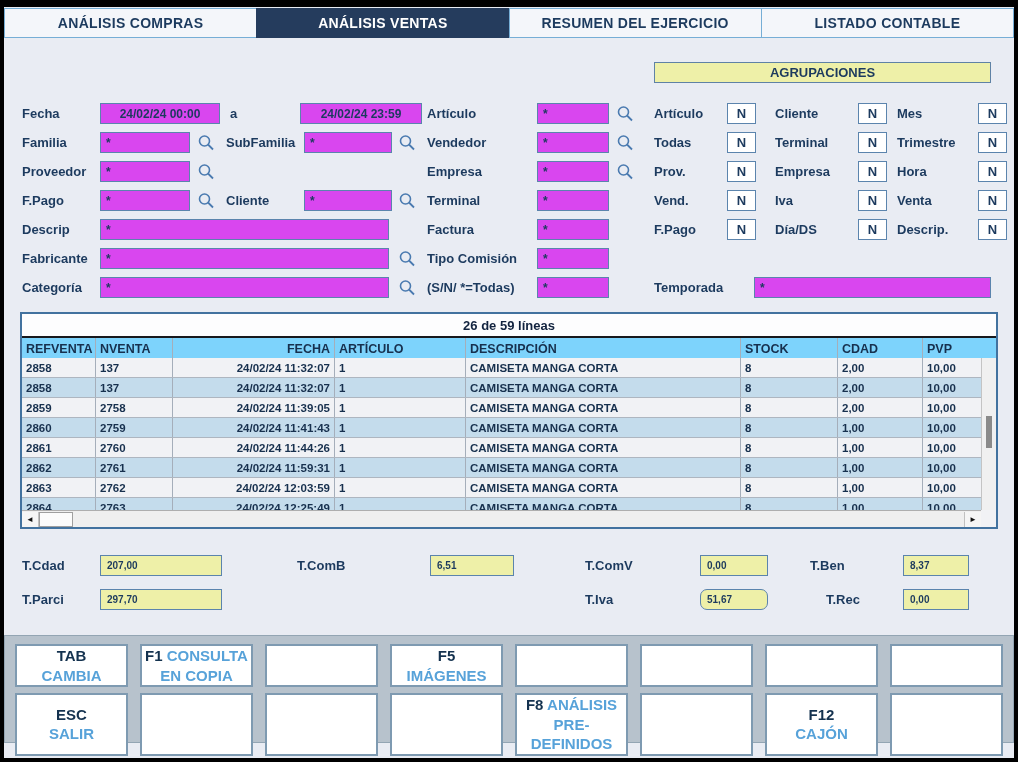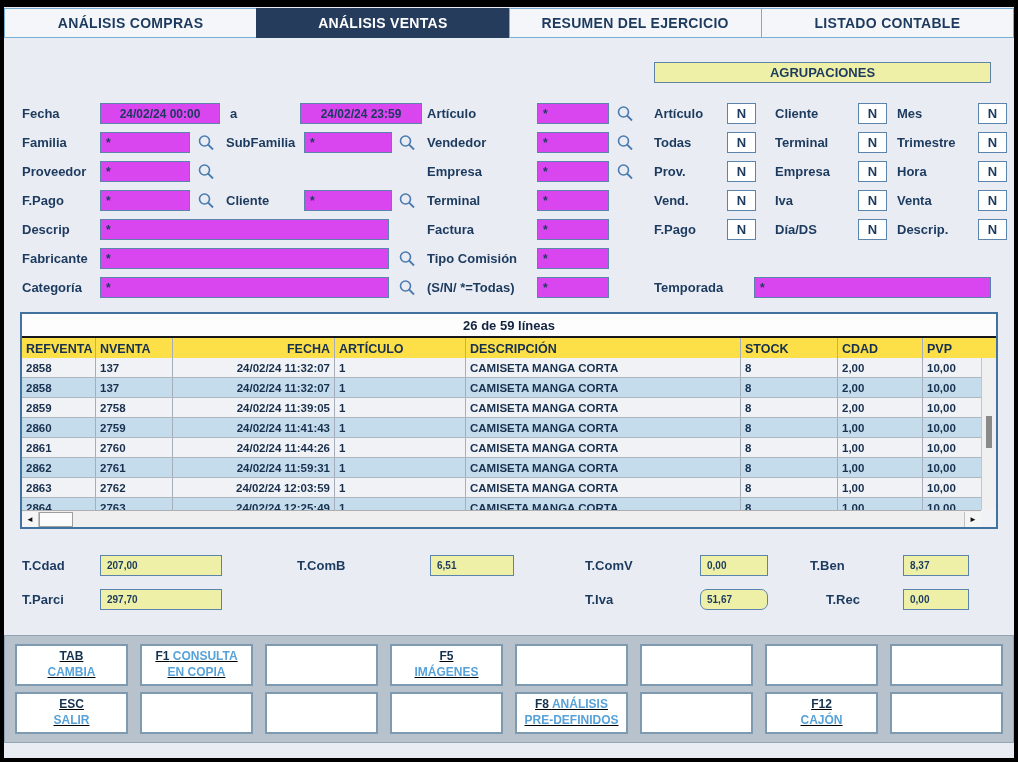--- a/index.html
+++ b/index.html
@@ -25,21 +25,21 @@
   .inp.ctr{justify-content:center;padding:1px 2px;}
   .mag{position:absolute;width:20px;height:20px;}
   .nbox{position:absolute;width:29px;height:21px;background:#fff;border:1px solid #5b84ad;box-sizing:border-box;
        color:#1c3a5e;font-weight:bold;font-size:13px;display:flex;align-items:center;justify-content:center;}
 
   
   .grid{position:absolute;left:16px;top:305px;width:978px;height:217px;border:2px solid #42729f;
         background:#f1f2f5;box-sizing:border-box;}
   .gtitle{height:22px;background:#fdfdfe;border-bottom:2px solid #17181c;display:flex;align-items:center;
         justify-content:center;font-weight:bold;font-size:13px;color:#12233f;}
-  .ghead{display:flex;height:22px;background:#fde047;border-bottom:1px solid #8f9aa8;}
+  .ghead{display:flex;height:22px;background:#7dd3fc;border-bottom:1px solid #8f9aa8;}
   .ghead .c{font-weight:bold;font-size:12.5px;color:#17304e;}
   .c{display:flex;align-items:center;padding:0 4px;box-sizing:border-box;border-right:1px solid #a5aeba;
      white-space:nowrap;overflow:hidden;}
   .c.r{justify-content:flex-end;}
   .w0{width:74px}.w1{width:77px}.w2{width:162px}.w3{width:131px}.w4{width:275px}
   .w5{width:97px}.w6{width:85px}.w7{flex:1;border-right:none;}
   .gbody{position:absolute;left:0;top:44px;right:15px;bottom:17px;overflow:hidden;}
   .grow{display:flex;height:20px;border-bottom:1px solid #aeb6c0;background:#f1f2f5;box-sizing:border-box;}
   .grow.alt{background:#c4dcec;}
   .grow .c{font-weight:bold;font-size:11.5px;color:#17304e;}
@@ -57,21 +57,21 @@
 
   
   .tot{position:absolute;height:21px;background:#eef0a8;border:1px solid #5b84ad;box-sizing:border-box;
        color:#1c3a5e;font-weight:bold;font-size:10px;display:flex;align-items:center;padding:1px 6px;}
 
   
   .btnbar{position:absolute;left:0;top:628px;width:1010px;height:108px;background:#b7c2cc;
           border:1px solid #93a5b3;box-sizing:border-box;padding:8px 10px;display:grid;
           grid-template-columns:repeat(8,1fr);grid-template-rows:1fr 1fr;gap:6px 12px;}
   .fbtn{background:#ffffff;border:2px solid #7e9ab1;display:flex;flex-direction:column;align-items:center;
-        justify-content:center;font-weight:bold;font-size:12px;line-height:1.3;text-align:center;box-sizing:border-box;text-decoration:underline;}
+        justify-content:center;font-weight:bold;font-size:15px;line-height:1.3;text-align:center;box-sizing:border-box;}
   .fbtn .k{color:#14324f;}
   .fbtn .a{color:#57a2d9;}
   .fbtn .l1{white-space:nowrap;}
 </style>
 </head>
 <body>
 
 <div class="win">
 
   <div class="tabbar">

